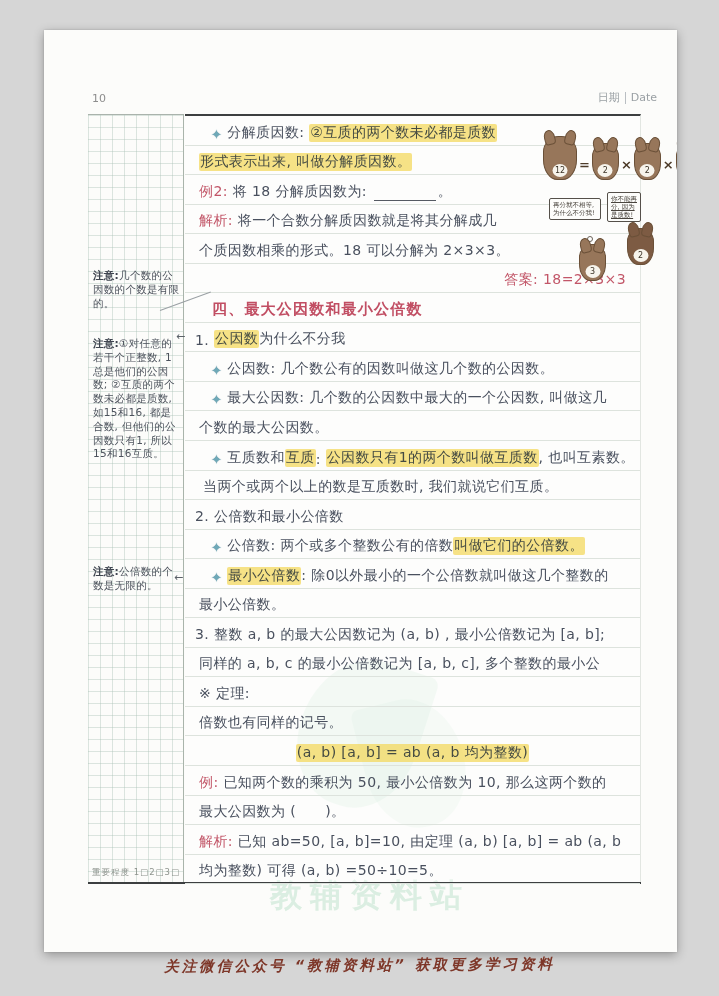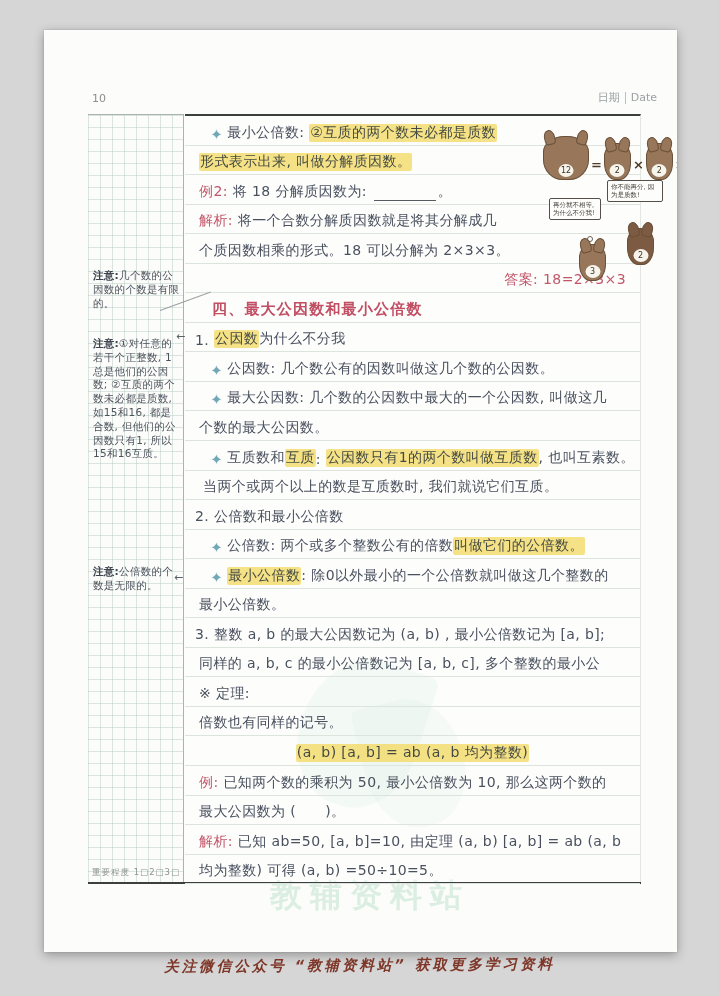--- a/index.html
+++ b/index.html
@@ -66,21 +66,21 @@
   .bear { position:relative; background:#97765a; border:1px solid #6a5038;
           border-radius:46% 46% 42% 42% / 36% 36% 46% 46%; }
   .bear::before,.bear::after { content:""; position:absolute; top:-7px; width:9px; height:13px;
           background:#97765a; border:1px solid #6a5038; border-radius:50% 50% 30% 30%; }
   .bear::before { left:0; transform:rotate(-14deg); }
   .bear::after  { right:0; transform:rotate(14deg); }
   .bear .belly { position:absolute; bottom:2px; left:50%; transform:translateX(-50%);
           width:15px; height:13px; background:#f7f4ec; border-radius:50%;
           display:flex; align-items:center; justify-content:center;
           font-size:8px; color:#3b3327; }
-  .bear.big   { width:46px; height:44px; }
+  .bear.big   { width:34px; height:44px; }
   .bear.small { width:27px; height:37px; }
   .bear.dark  { background:#7d5b43; }
   .bear.dark::before,.bear.dark::after { background:#7d5b43; }
   .bubble { position:absolute; background:#fdfdfb; border:1px solid #55504a; border-radius:2px;
             font-size:6.5px; line-height:8px; color:#4a453e; padding:2px 3px; letter-spacing:0; white-space:normal; }
   .thought-dot { position:absolute; width:6px; height:6px; border:1px solid #6a6258;
             border-radius:50%; background:#fff; }
 
   
   .leaf { position:absolute; background:rgba(110,200,150,.10); }
@@ -116,21 +116,21 @@
           <div class="note" style="top: 154px;"><span class="nlab">注意:</span><span>几个数的公因数的个数是有限的。</span></div>
           <div class="note" style="top: 222px;"><span class="nlab">注意:</span><span>①对任意的若干个正整数, 1总是他们的公因数; ②互质的两个数未必都是质数, 如15和16, 都是合数, 但他们的公因数只有1, 所以15和16互质。</span></div>
           <div class="note" style="top: 450px;"><span class="nlab">注意:</span><span>公倍数的个数是无限的。</span></div>
         </div>
       <div class="importance">
         <span>重要程度</span>
         <span>1□2□3□</span>
       </div>
     </div>
     <div class="main-col" id="rows">
-        <div class="row" style="padding-left: 26px;"><span class="star">✦</span><span class="ink">最小公倍数: </span><span class="hl">②互质的两个数未必都是质数</span></div>
+        <div class="row" style="padding-left: 26px;"><span class="star">✦</span><span class="ink">分解质因数: </span><span class="hl">②互质的两个数未必都是质数</span></div>
         <div class="row" style="padding-left: 14px;"><span class="hl">形式表示出来, 叫做分解质因数。</span></div>
         <div class="row" style="padding-left: 14px;"><span class="red">例2: </span><span class="ink">将 18 分解质因数为: </span><span class="blank"></span><span class="ink">。</span></div>
         <div class="row" style="padding-left: 14px;"><span class="red">解析: </span><span class="ink">将一个合数分解质因数就是将其分解成几</span></div>
         <div class="row" style="padding-left: 14px;"><span class="ink">个质因数相乘的形式。18 可以分解为 2×3×3。</span></div>
         <div class="row right"><span class="red">答案: 18=2×3×3</span></div>
         <div class="row" style="padding-left: 27px;"><span class="head">四、最大公因数和最小公倍数</span></div>
         <div class="row" style="padding-left: 10px;"><span class="ink">1. </span><span class="hl">公因数</span><span class="ink">为什么不分我</span></div>
         <div class="row" style="padding-left: 26px;"><span class="star">✦</span><span class="ink">公因数: 几个数公有的因数叫做这几个数的公因数。</span></div>
         <div class="row" style="padding-left: 26px;"><span class="star">✦</span><span class="ink">最大公因数: 几个数的公因数中最大的一个公因数, 叫做这几</span></div>
         <div class="row" style="padding-left: 14px;"><span class="ink">个数的最大公因数。</span></div>
@@ -166,21 +166,21 @@
           <div class="belly">2</div>
         </div>
       <span class="op">×</span>
       <div class="bear small">
           <div class="belly">2</div>
         </div>
       <span class="op">×</span>
       <div class="bear small"></div>
     </div>
     <div class="bubble" style="left:6px;top:66px;width:52px;">再分就不相等, 为什么不分我!</div>
-    <div class="bubble" style="left:64px;top:48px;width:56px;">你不能再分, 因为是质数!</div>
+    <div class="bubble" style="left:64px;top:60px;width:34px;text-decoration:underline;">你不能再分, 因为是质数!</div>
     <div class="thought-dot" style="left:44px;top:104px;"></div>
     <div class="bear small" style="position:absolute;left:36px;top:112px;">
       <div class="belly">3</div>
     </div>
     <div class="bear small dark" style="position:absolute;left:84px;top:96px;">
       <div class="belly">2</div>
     </div>
   </div>
 
 </div>

